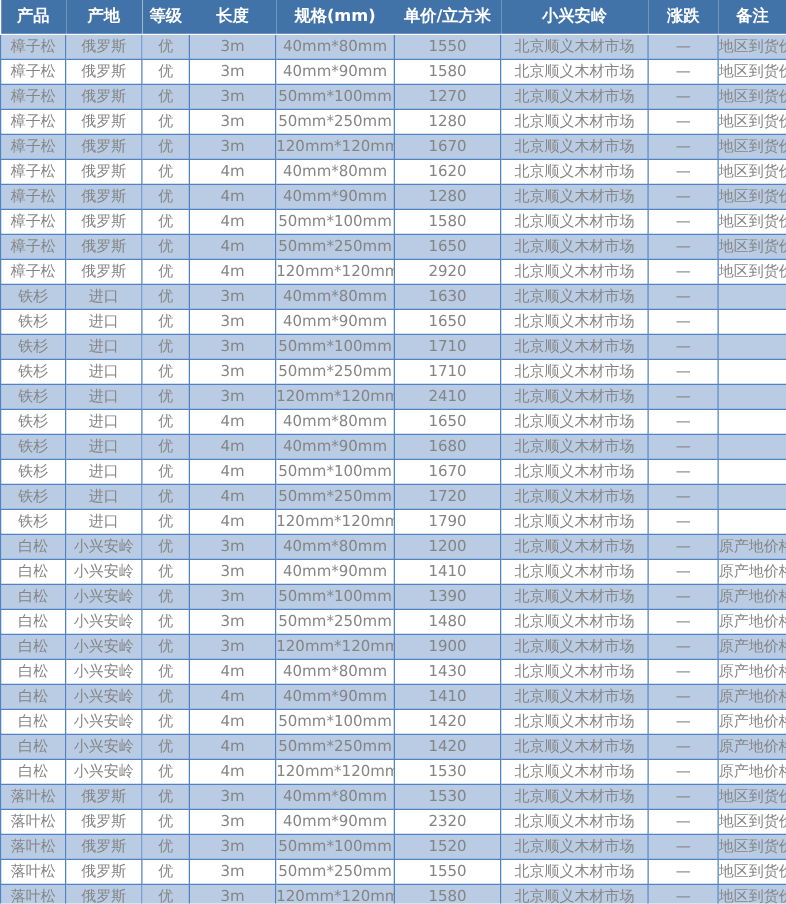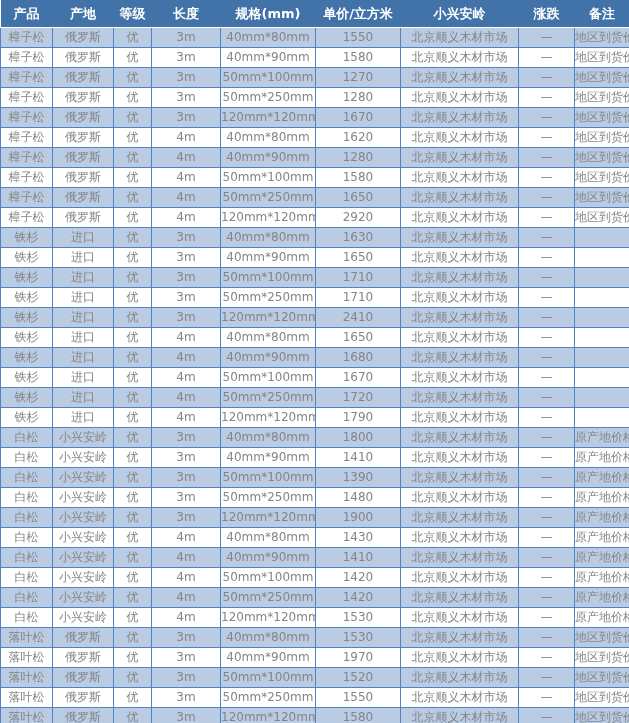--- a/index.html
+++ b/index.html
@@ -297,21 +297,21 @@
           <td>北京顺义木材市场</td>
           <td>—</td>
           <td></td>
         </tr>
         <tr class="odd">
           <td>白松</td>
           <td>小兴安岭</td>
           <td>优</td>
           <td>3m</td>
           <td>40mm*80mm</td>
-          <td>1800</td>
+          <td>1200</td>
           <td>北京顺义木材市场</td>
           <td>—</td>
           <td>原产地价格</td>
         </tr>
         <tr class="even">
           <td>白松</td>
           <td>小兴安岭</td>
           <td>优</td>
           <td>3m</td>
           <td>40mm*90mm</td>
@@ -418,21 +418,21 @@
           <td>北京顺义木材市场</td>
           <td>—</td>
           <td>地区到货价</td>
         </tr>
         <tr class="even">
           <td>落叶松</td>
           <td>俄罗斯</td>
           <td>优</td>
           <td>3m</td>
           <td>40mm*90mm</td>
-          <td>1970</td>
+          <td>2320</td>
           <td>北京顺义木材市场</td>
           <td>—</td>
           <td>地区到货价</td>
         </tr>
         <tr class="odd">
           <td>落叶松</td>
           <td>俄罗斯</td>
           <td>优</td>
           <td>3m</td>
           <td>50mm*100mm</td>

